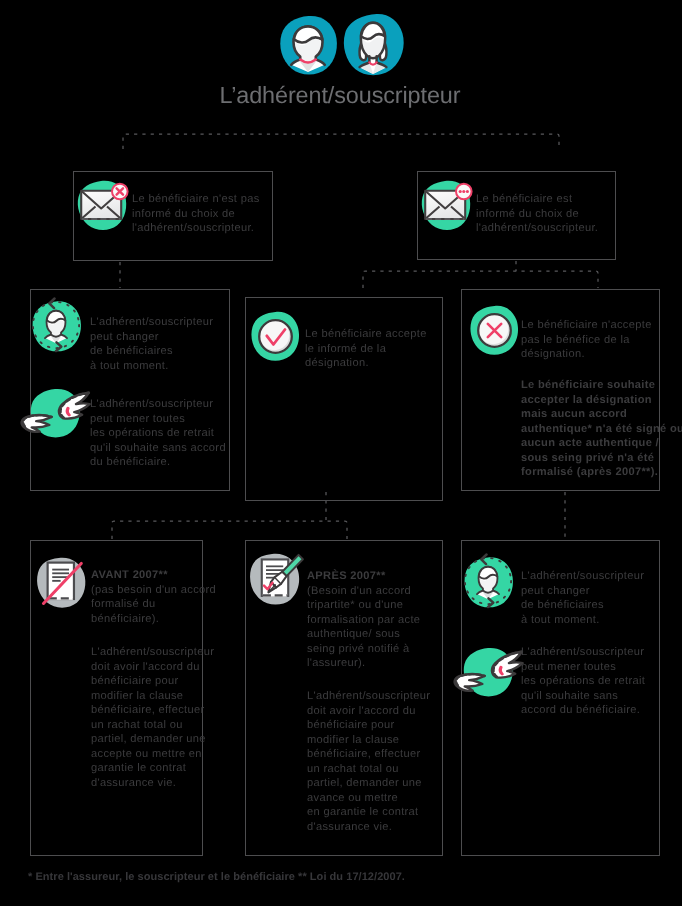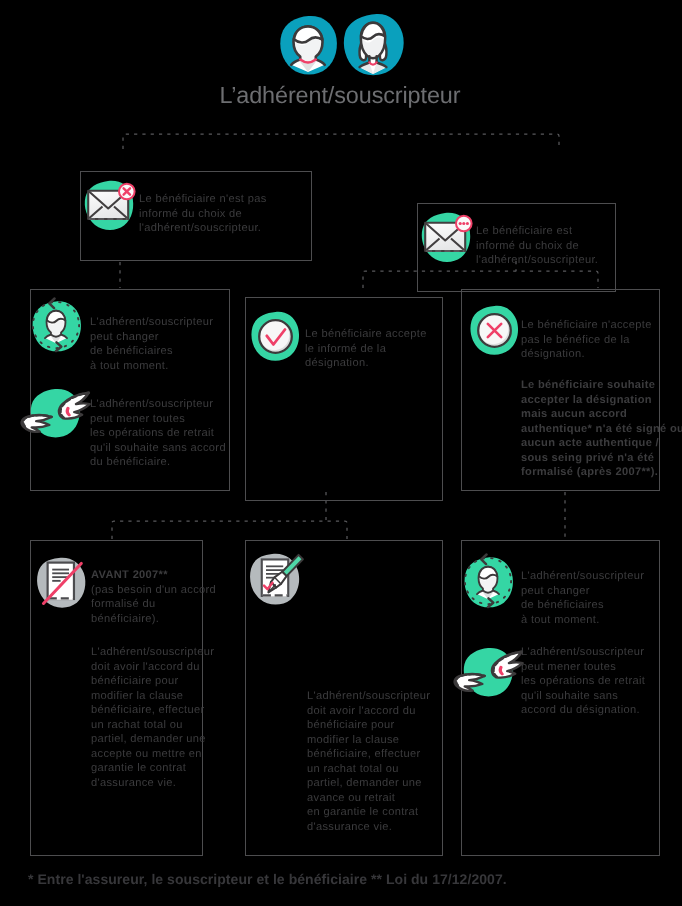--- a/index.html
+++ b/index.html
@@ -1,21 +1,21 @@
 <!DOCTYPE html>
 <html><head>
 <meta charset="utf-8">
 <style>
   html,body{margin:0;padding:0;}
   body{width:682px;height:906px;background:#000000;font-family:"Liberation Sans",sans-serif;overflow:hidden;-webkit-font-smoothing:antialiased;text-rendering:geometricPrecision;font-kerning:normal;}
   .stage{position:absolute;left:0;top:0;width:682px;height:906px;}
   .box{position:absolute;border:1px solid #4d4d4f;box-sizing:border-box;}
   .txt{position:absolute;white-space:nowrap;color:#3c3c3e;font-size:11.1px;line-height:14.5px;letter-spacing:0.33px;-webkit-font-smoothing:antialiased;}
   .title{position:absolute;color:#6d6e71;font-size:23.4px;line-height:30px;text-align:center;letter-spacing:-0.1px;}
-  .foot{position:absolute;color:#37373a;font-size:14px;font-weight:bold;letter-spacing:0.05px;white-space:nowrap;}
+  .foot{position:absolute;color:#37373a;font-size:11px;font-weight:bold;letter-spacing:0.05px;white-space:nowrap;}
   .ic{position:absolute;}
   svg{display:block;overflow:visible;}
 </style>
 </head>
 <body>
 
 <div class="stage">
 
   <div class="ic" style="left:277px;top:14px;width:62px;height:64px;">
     <svg width="62" height="64" viewBox="0 0 62 62">
@@ -61,21 +61,21 @@
       <path d="M516 261 L516 271"></path>
       <path d="M363 288 L363 273 Q363 271 365 271 L596 271 Q598 271 598 273 L598 288"></path>
 
       <path d="M326 492 L326 521"></path>
       <path d="M112 539 L112 523 Q112 521 114 521 L345 521 Q347 521 347 523 L347 539"></path>
 
       <path d="M565 492 L565 539"></path>
     </g>
   </svg>
 
-  <div class="box" style="left:80px;top:171px;width:232px;height:90px;">
+  <div class="box" style="left:73px;top:171px;width:200px;height:90px;">
     <div class="ic" style="left:1px;top:4px;width:54px;height:54px;">
       <svg width="54" height="54" viewBox="0 0 54 54">
         <path d="M26 5 C38 3.5 47 9.5 50 19.5 C53 30 50.5 43 42 49.5 C34 55.5 21.5 55.5 13 49 C5 42.5 1 31 3.5 21 C6 11 15.5 6.3 26 5 Z" fill="#35d6a4"></path>
         <defs>
             <linearGradient id="envg1" x1="0" y1="0" x2="0.3" y2="1">
               <stop offset="0" stop-color="#fdfdfd"></stop>
               <stop offset="1" stop-color="#e6e7e8"></stop>
             </linearGradient>
           </defs>
         <g>
@@ -88,21 +88,21 @@
         <path d="M41.6 12.3 L48 18.7 M48 12.3 L41.6 18.7" stroke="#ef4068" stroke-width="2.4" stroke-linecap="round"></path>
       </svg>
     </div>
     <div class="txt" style="left:58px;top:20px;width:135px;">
       <div>Le bénéficiaire n'est pas</div>
       <div>informé du choix de</div>
       <div>l'adhérent/souscripteur.</div>
     </div>
   </div>
 
-  <div class="box" style="left:417px;top:171px;width:199px;height:89px;margin-top:32px;">
+  <div class="box" style="left:417px;top:171px;width:199px;height:89px;">
     <div class="ic" style="left:1px;top:4px;width:54px;height:54px;">
       <svg width="54" height="54" viewBox="0 0 54 54">
         <path d="M26 5 C38 3.5 47 9.5 50 19.5 C53 30 50.5 43 42 49.5 C34 55.5 21.5 55.5 13 49 C5 42.5 1 31 3.5 21 C6 11 15.5 6.3 26 5 Z" fill="#35d6a4"></path>
         <defs>
             <linearGradient id="envg2" x1="0" y1="0" x2="0.3" y2="1">
               <stop offset="0" stop-color="#fdfdfd"></stop>
               <stop offset="1" stop-color="#e6e7e8"></stop>
             </linearGradient>
           </defs>
         <g>
@@ -268,29 +268,38 @@
         <g stroke="#3c3a3b" stroke-width="1.8" stroke-linejoin="round" stroke-linecap="round">
           <path d="M47.3 6.2 L51.2 10.1 L36.5 25.3 L32.6 21.4 Z" fill="#4fd8a8"></path>
           <path d="M32.6 21.4 L36.5 25.3 L31.5 32.3 L27.2 35.5 L22.4 30.7 L25.6 26.4 Z" fill="#ffffff"></path>
           <path d="M22.4 30.7 L27.2 35.5 L20.2 39.9 Z" fill="#ffffff"></path>
           <path d="M25.6 26.4 L31.5 32.3" fill="none" stroke-width="1.3"></path>
           <path d="M20.2 39.9 L26.3 33.2" fill="none" stroke-width="1.3"></path>
         </g>
         <path d="M16.2 33.9 L19.3 37.1 L23.8 31.3" fill="none" stroke="#ef4068" stroke-width="2.2" stroke-linecap="round" stroke-linejoin="round"></path>
       </svg>
       </div>
+    <div class="txt" style="left:61px;top:28px;">
+      <div style="font-weight:bold">APRÈS 2007**</div>
+      <div>(Besoin d'un accord</div>
+      <div>tripartite* ou d'une</div>
+      <div>formalisation par acte</div>
+      <div>authentique/ sous</div>
+      <div>seing privé notifié à</div>
+      <div>l'assureur).</div>
+    </div>
     <div class="txt" style="left:61px;top:148px;">
       <div>L'adhérent/souscripteur</div>
       <div>doit avoir l'accord du</div>
       <div>bénéficiaire pour</div>
       <div>modifier la clause</div>
       <div>bénéficiaire, effectuer</div>
       <div>un rachat total ou</div>
       <div>partiel, demander une</div>
-      <div>avance ou retrait</div>
+      <div>avance ou mettre</div>
       <div>en garantie le contrat</div>
       <div>d'assurance vie.</div>
     </div>
   </div>
 
   <div class="box" style="left:461px;top:540px;width:199px;height:316px;">
     <div class="ic" style="left:0px;top:14px;width:52px;height:52px;">
         <svg width="52" height="52" viewBox="0 0 54 54">
         <path d="M27 2.5 C39 1.5 48 8 51.5 18.5 C55 29.5 52 42.5 43.5 49.5 C35 56 21 56 12.5 49.5 C4 42.5 1 30 3.5 19.5 C6 9 16 3.5 27 2.5 Z" fill="#35d6a4"></path>
         <g transform="translate(27,26.5) scale(0.80,0.88) translate(-27,-27)">
@@ -327,19 +336,19 @@
         </g>
         <path d="M49 23.8 C48 26.3 48.3 29 50 31" fill="none" stroke="#ef4068" stroke-width="2.8" stroke-linecap="round"></path>
         </g>
       </svg>
       </div>
     <div class="txt" style="left:59px;top:104px;">
       <div>L'adhérent/souscripteur</div>
       <div>peut mener toutes</div>
       <div>les opérations de retrait</div>
       <div>qu'il souhaite sans</div>
-      <div>accord du désignation.</div>
+      <div>accord du bénéficiaire.</div>
     </div>
   </div>
 
   <div class="foot" style="left:28px;top:871px;">* Entre l'assureur, le souscripteur et le bénéficiaire  ** Loi du 17/12/2007.</div>
 
 </div>
 
 </body></html>

